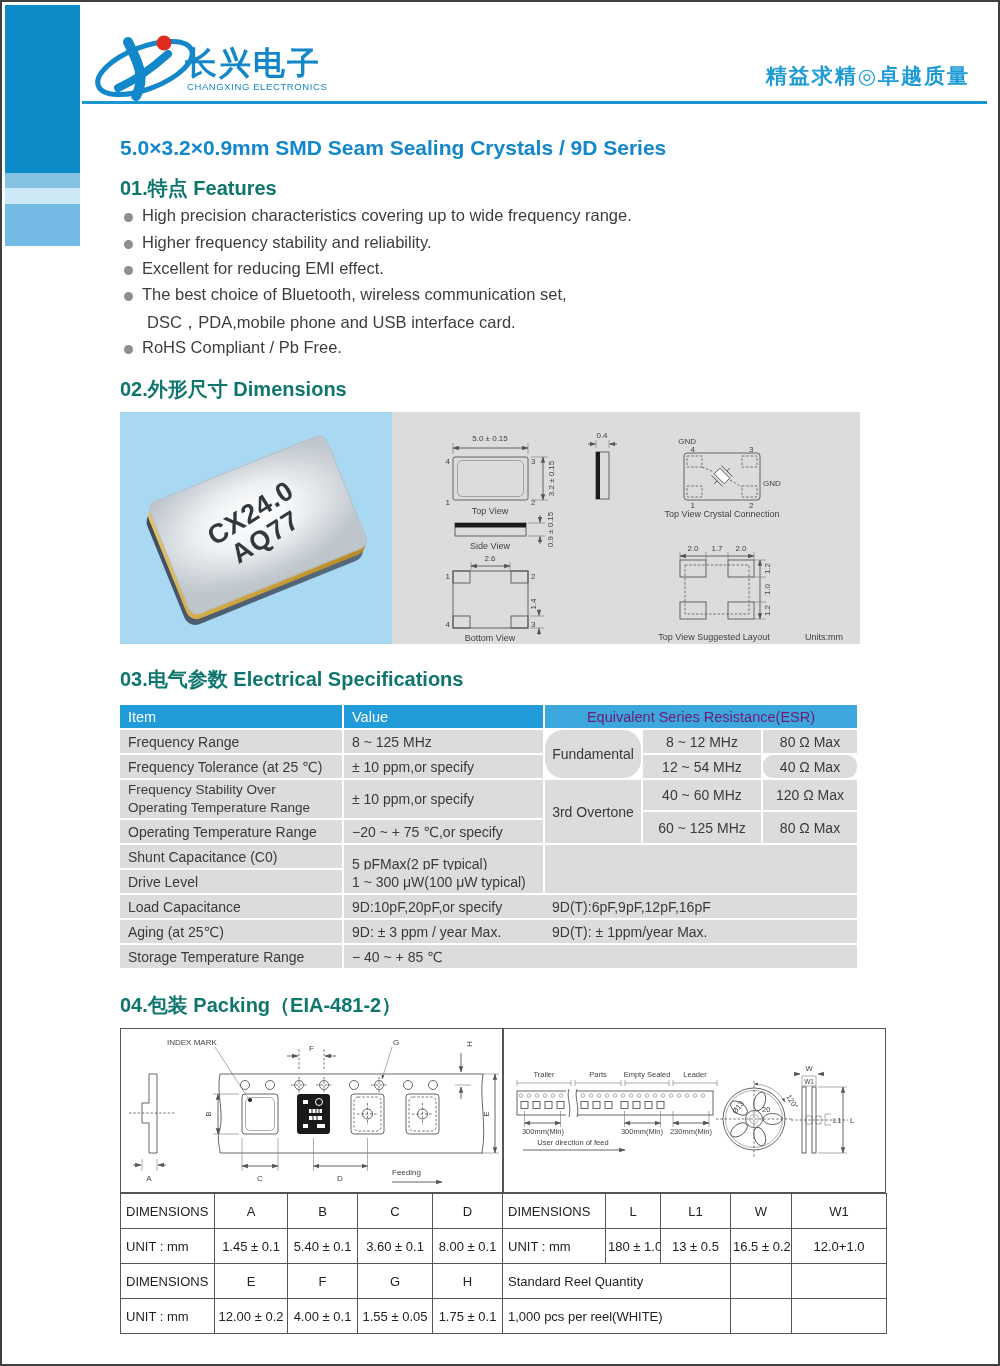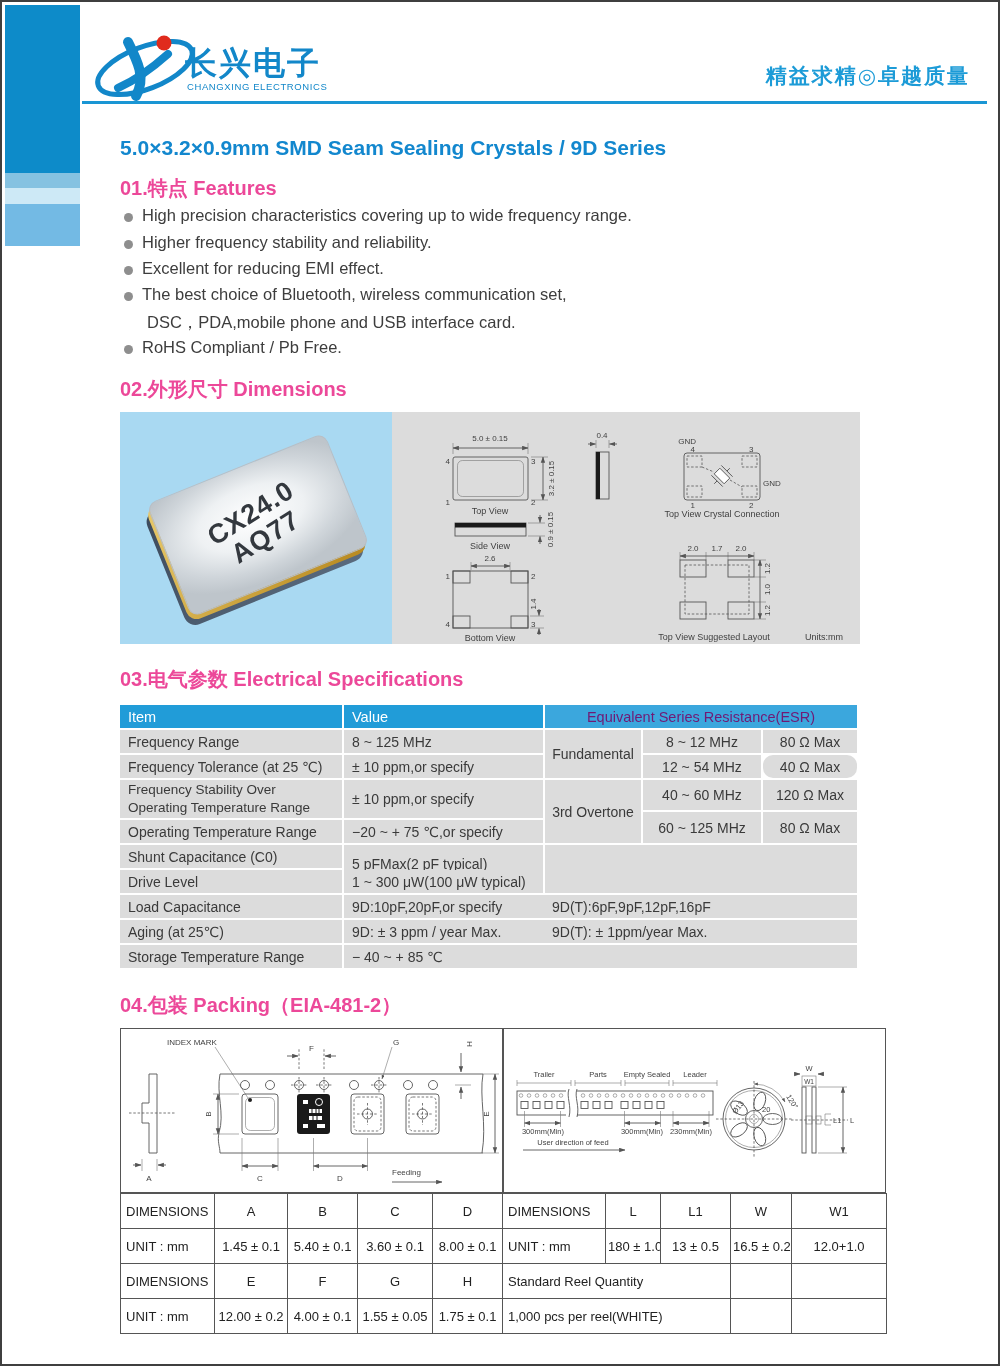--- a/index.html
+++ b/index.html
@@ -16,21 +16,21 @@
   .stripe .s3 { height:16px;  background:#cde9f6; }
   .stripe .s4 { height:42px;  background:#73bae4; }
   
   .logo-swoosh { position:absolute; left:86px; top:26px; }
   .logo-cn { position:absolute; left:183px; top:40px; font-size:32px; font-weight:700; color:#1287c9; letter-spacing:2px; }
   .logo-en { position:absolute; left:185px; top:79px; font-size:9.5px; color:#1287c9; letter-spacing:.6px; }
   .tagline { position:absolute; right:28px; top:60px; font-size:21px; font-weight:700; color:#1c9bd7; letter-spacing:2px; }
   .header-rule { position:absolute; left:80px; top:99px; width:905px; height:3px; background:#1a96d4; }
   
   .doc-title { position:absolute; left:118px; top:134px; font-size:21px; font-weight:700; color:#1287ce;text-align:right; }
-  .sec-h { position:absolute; left:118px; font-size:20px; font-weight:600; color:#ec4899; }
+  .sec-h { position:absolute; left:118px; font-size:20px; font-weight:600; color:#0f766e; }
   
   .feat-line { position:absolute; left:140px; width:720px; font-size:16.5px; color:#3d3d3d; }
   .bullet { position:absolute; left:122px; width:9px; height:9px; border-radius:50%; background:#8e8e8e; }
   
   .photo { position:absolute; left:118px; top:410px; width:272px; height:232px; background:#a9d9f2; overflow:hidden; }
   .gray-draw { position:absolute; left:390px; top:410px; width:468px; height:232px; background:#dcdcdc; }
   .chip { position:absolute; left:42px; top:52px; width:192px; height:122px; transform:rotate(-22deg); }
   .chip-side { position:absolute; inset:0; transform:translate(-7px,9px); background:linear-gradient(150deg,#3c4a5c,#5a6b7e); border-radius:12px; }
   .chip-rim  { position:absolute; inset:0; transform:translate(-3px,4px); background:linear-gradient(140deg,#e8c96a,#b8891f); border-radius:11px; }
   .chip-top  { position:absolute; inset:0; border-radius:10px; border:1px solid #b9bec4;
@@ -248,21 +248,21 @@
     <span class="v2">9D(T):6pF,9pF,12pF,16pF</span>
   </div>
   <div class="cell" style="left:118px;top:918px;width:222px;height:23px;">Aging (at 25℃)</div>
   <div class="cell" style="left:342px;top:918px;width:513px;height:23px;">
     <span>9D: ± 3 ppm / year Max.</span>
     <span class="v2">9D(T): ± 1ppm/year Max.</span>
   </div>
   <div class="cell" style="left:118px;top:943px;width:222px;height:23px;">Storage Temperature Range</div>
   <div class="cell" style="left:342px;top:943px;width:513px;height:23px;">− 40 ~ + 85 ℃</div>
 
-  <div class="cell c" style="left:543px;top:728px;width:96px;height:48px;">Fundamental</div>
+  <div class="cell c" style="left:543px;top:728px;width:96px;height:48px;border-radius:18px;">Fundamental</div>
   <div class="cell c" style="left:641px;top:728px;width:118px;height:23px;">8 ~ 12 MHz</div>
   <div class="cell c" style="left:761px;top:728px;width:94px;height:23px;">80 Ω Max</div>
   <div class="cell c" style="left:641px;top:753px;width:118px;height:23px;">12 ~ 54 MHz</div>
   <div class="cell c" style="left:761px;top:753px;width:94px;height:23px;border-radius:10px;">40 Ω Max</div>
   <div class="cell c" style="left:543px;top:778px;width:96px;height:63px;">3rd Overtone</div>
   <div class="cell c" style="left:641px;top:778px;width:118px;height:30px;">40 ~ 60 MHz</div>
   <div class="cell c" style="left:761px;top:778px;width:94px;height:30px;">120 Ω Max</div>
   <div class="cell c" style="left:641px;top:810px;width:118px;height:31px;">60 ~ 125 MHz</div>
   <div class="cell c" style="left:761px;top:810px;width:94px;height:31px;">80 Ω Max</div>
   <div class="cell" style="left:543px;top:843px;width:312px;height:48px;"></div>

